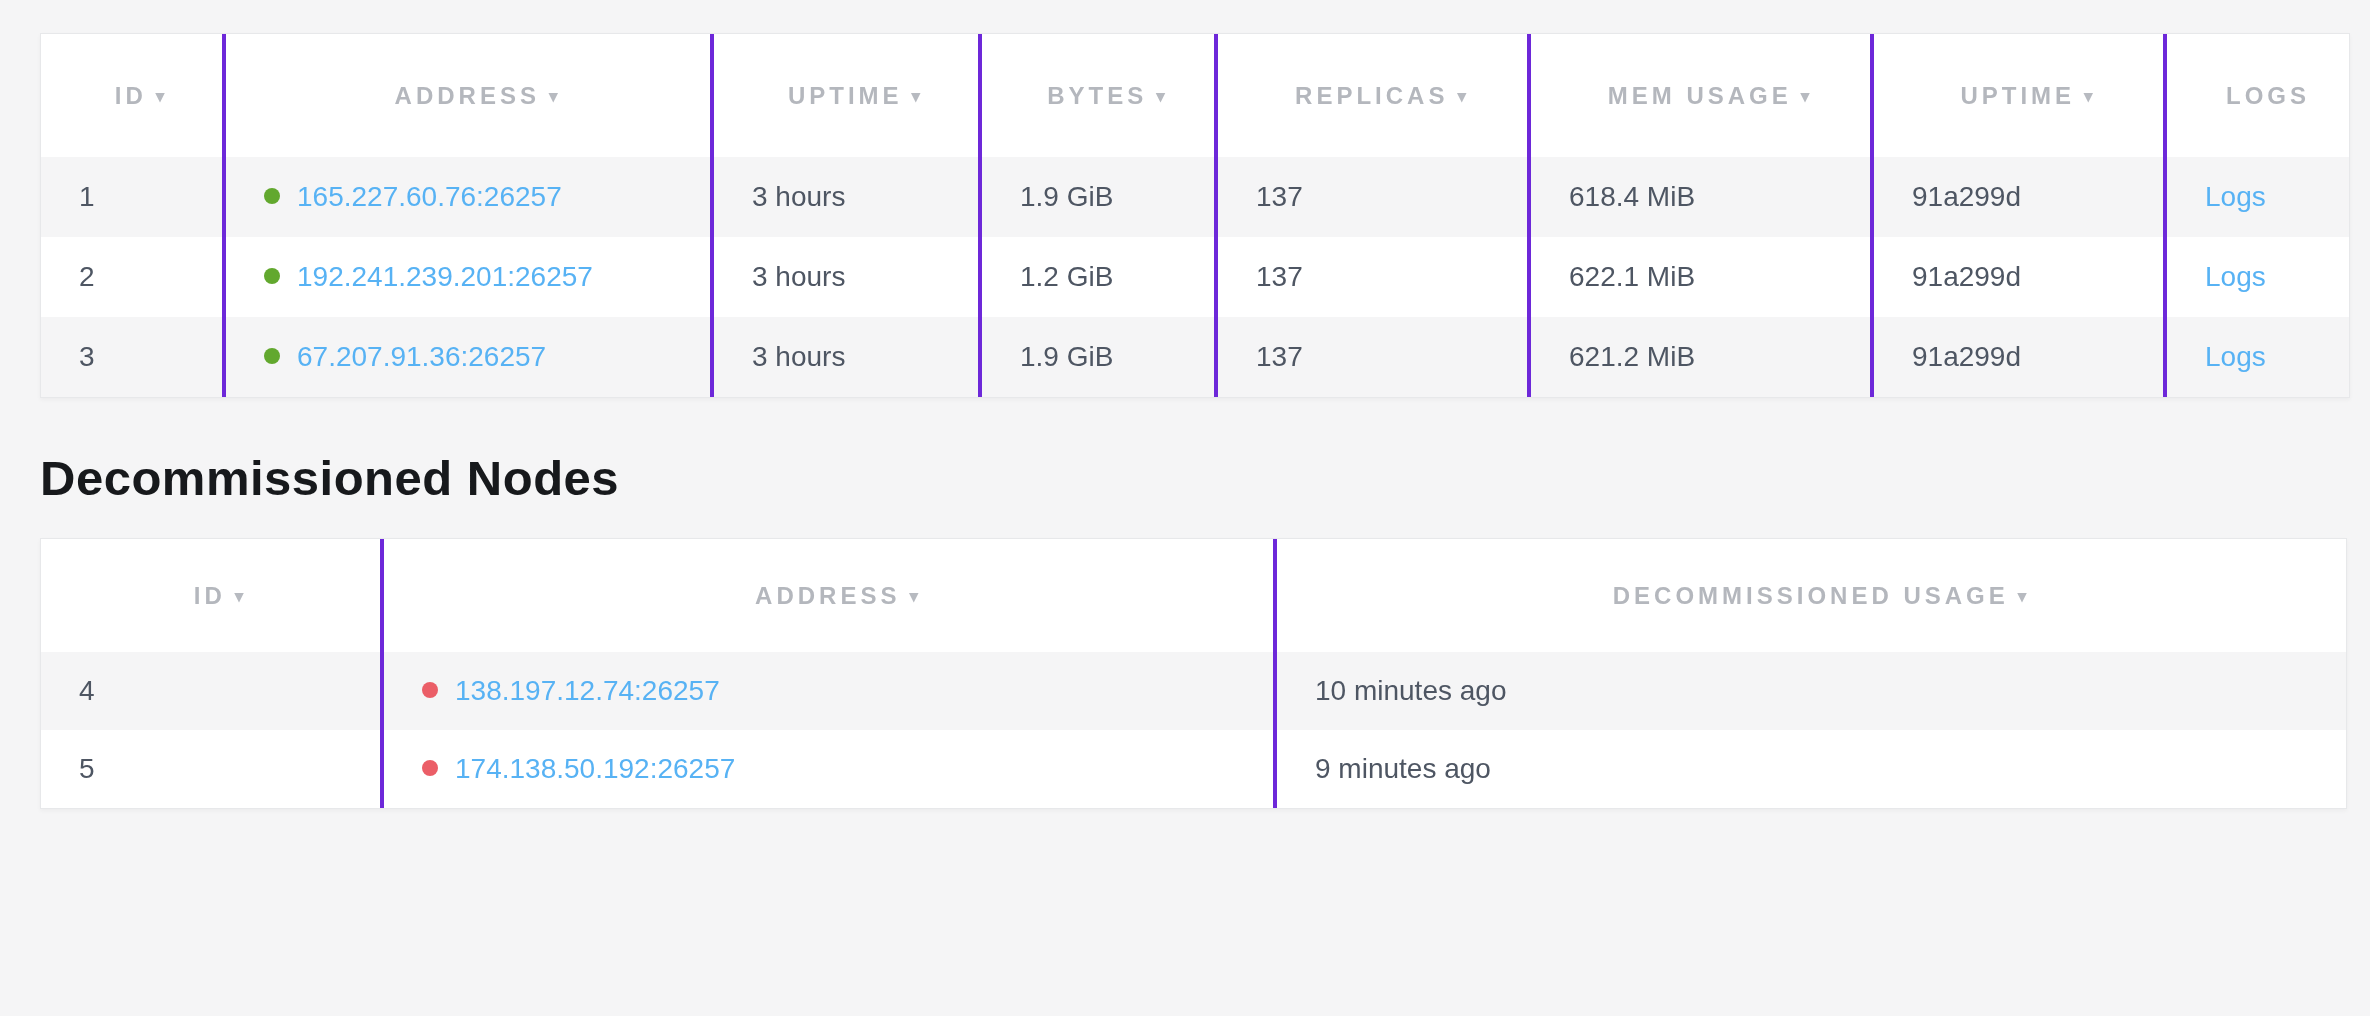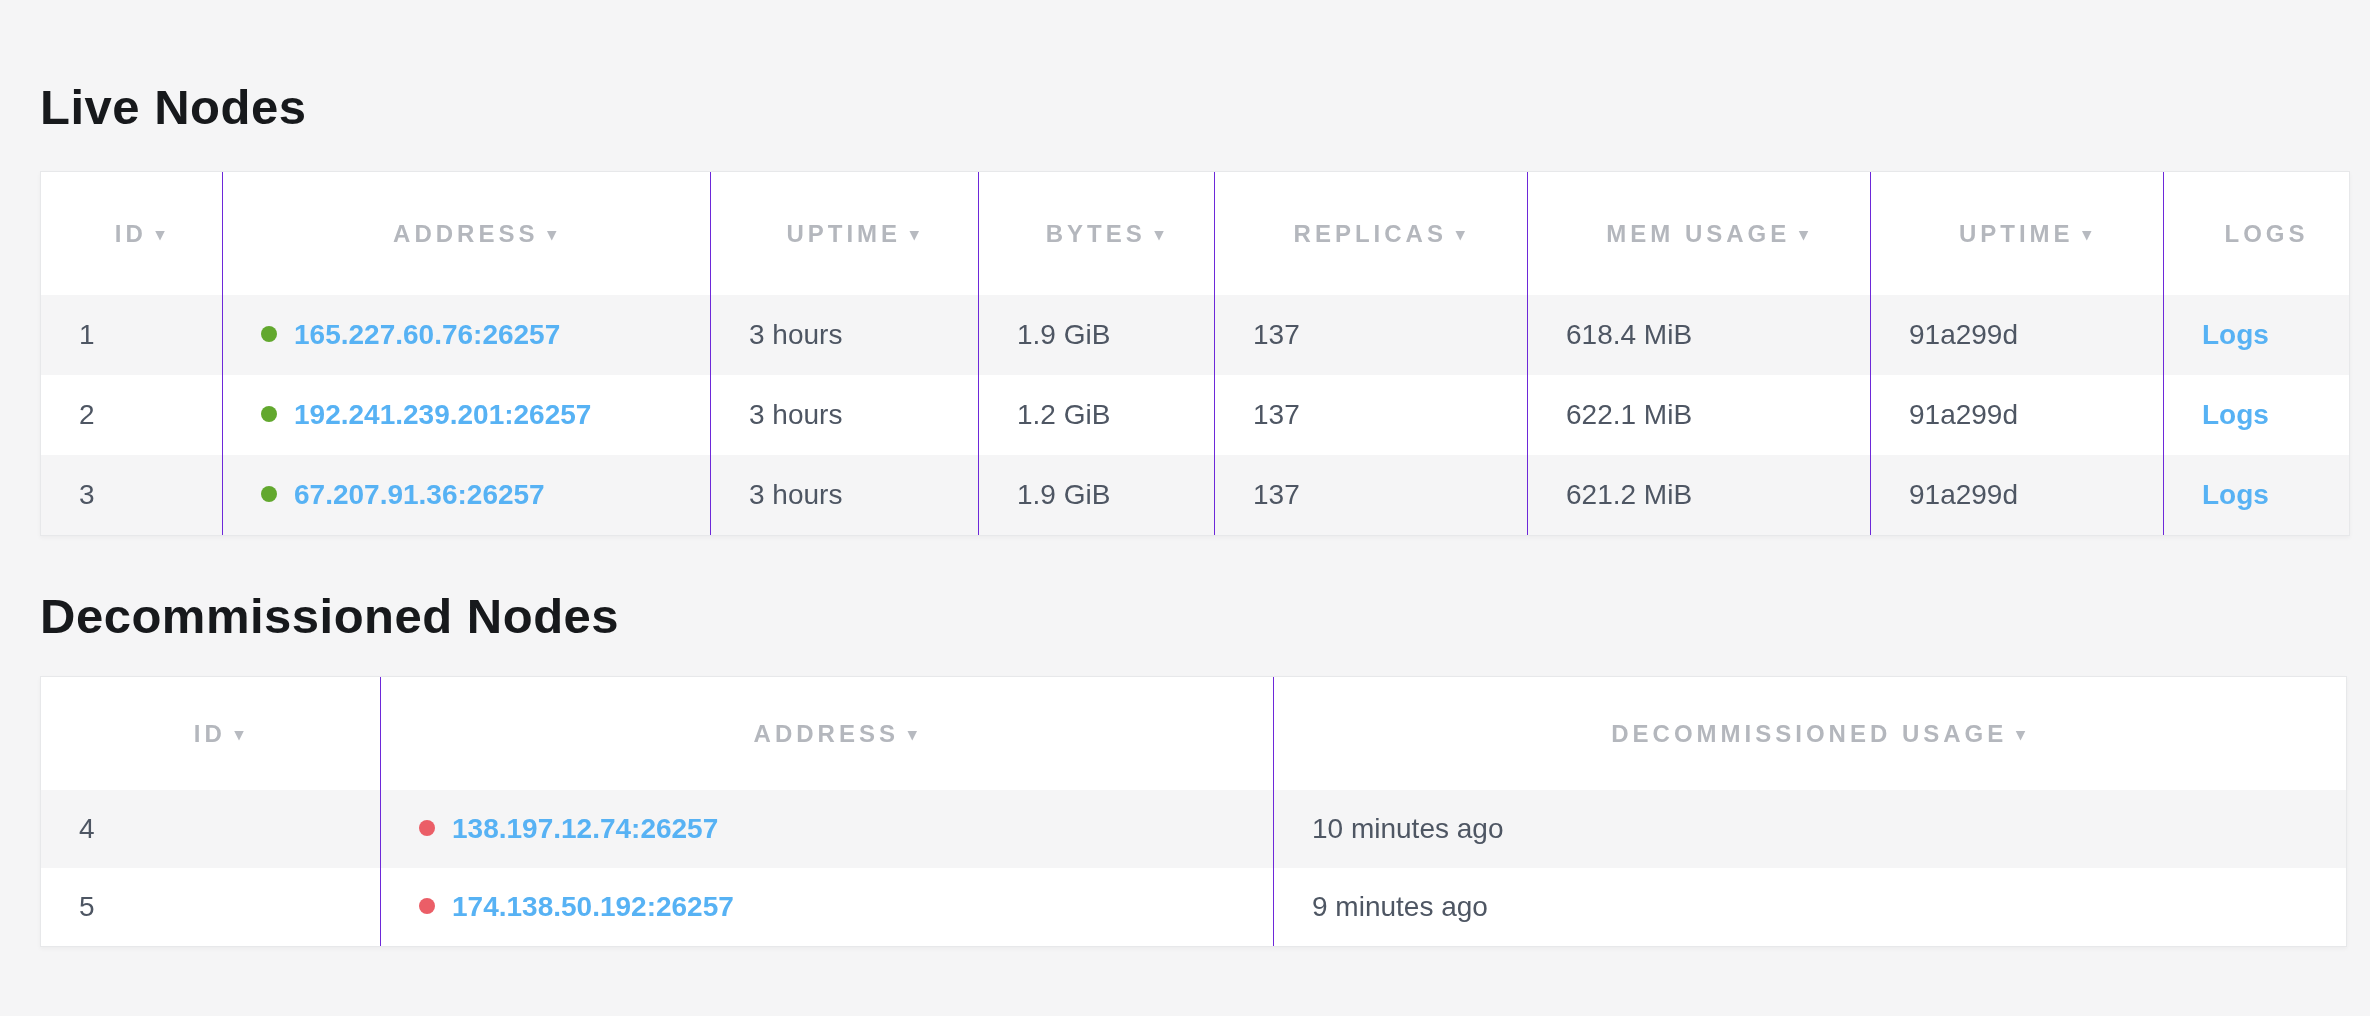--- a/index.html
+++ b/index.html
@@ -39,21 +39,21 @@
     background: #ffffff;
     border: 1px solid #e7e8ea;
     box-shadow: 0 2px 4px rgba(0,0,0,0.04);
   }
   table.live { width: 2308px; }
   table.decom { width: 2305px; }
 
   th, td {
     text-align: left;
     padding: 0 18px 0 38px;
-    border-left: 1px solid #6d28d9;
+    border-left: 4px solid #6d28d9;
     overflow: hidden;
     white-space: nowrap;
     vertical-align: middle;
   }
   th:first-child, td:first-child { border-left: none; }
 
   th {
     height: 123px;
     color: #b4b7bd;
     font-size: 24px;
@@ -79,29 +79,28 @@
   .status-dot {
     display: inline-block;
     width: 16px; height: 16px;
     border-radius: 50%;
     margin-right: 17px;
     vertical-align: 2px;
   }
   table.live .status-dot { background: #62a82e; }
   table.decom .status-dot { background: #eb5e67; }
 
-  a.blue-link { color: #57b2f4; text-decoration: none; cursor: pointer; font-weight: bold; }
+  a.blue-link { color: #57b2f4; text-decoration: none; cursor: pointer; }
 </style>
 </head>
 <body>
 
 <div class="content">
 
 
-  <h1 class="section-title">Live Nodes</h1>
 
   <table class="nodes-table live">
     <colgroup>
       <col style="width:181px">
         <col style="width:488px">
         <col style="width:268px">
         <col style="width:236px">
       <col style="width:313px">
         <col style="width:343px">
         <col style="width:293px">

